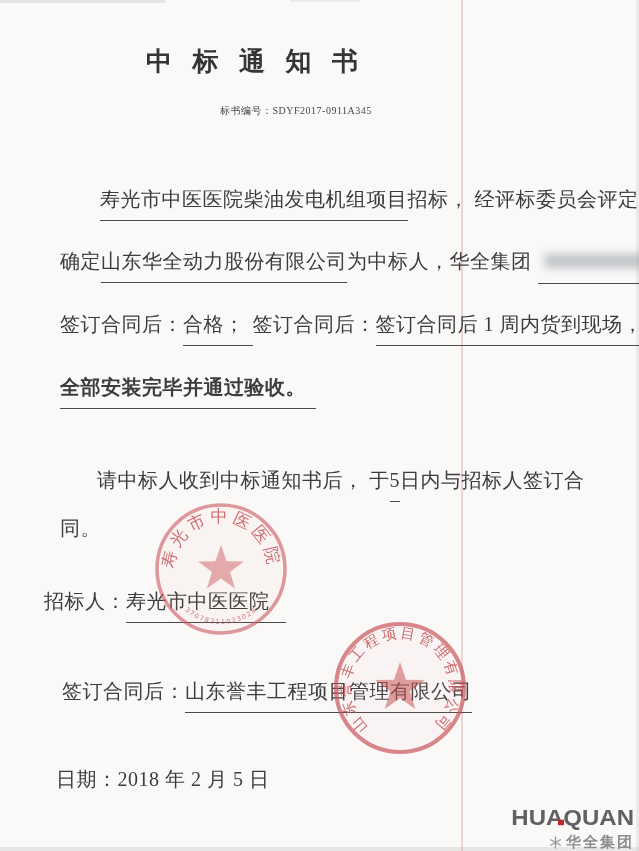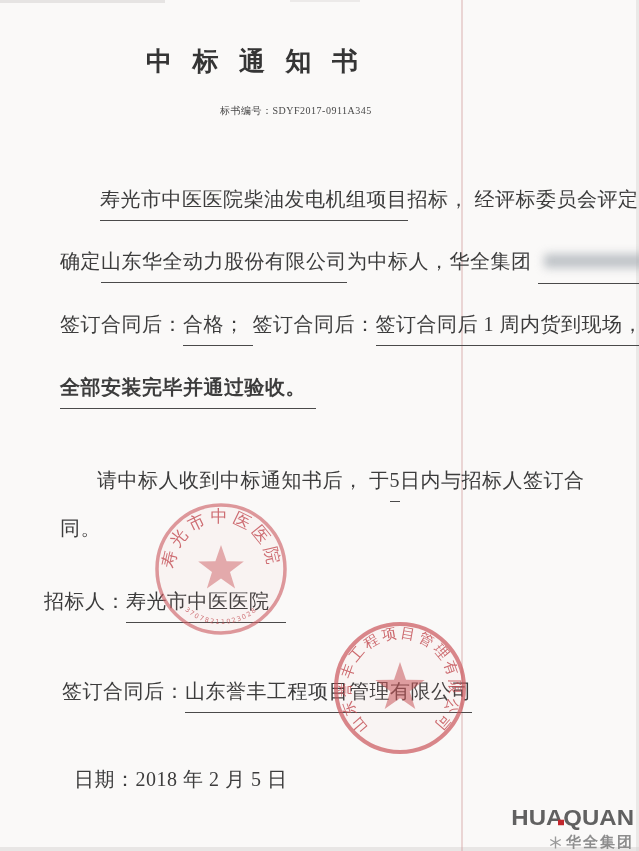--- a/index.html
+++ b/index.html
@@ -87,21 +87,21 @@
 </div>
 
 <div class="line" style="left:44px;top:564px;margin-top:24px;">
   <span>招标人：</span><span class="u" style="padding-right:16px;">寿光市中医医院</span>
 </div>
 
 <div class="line" style="left:62px;top:678px;">
   <span>签订合同后：</span><span class="u">山东誉丰工程项目管理有限公司</span>
 </div>
 
-<div class="line" style="left:74px;top:766px;">
+<div class="line" style="left:56px;top:766px;">
   <span>日期：</span><span>2018 年 2 月 5 日</span>
 </div>
 
 <svg class="stamp" style="left:138px;top:487px;" width="166" height="166" viewBox="0 0 166 166">
   <circle cx="83" cy="82" r="64" fill="rgba(230,150,150,0.06)" stroke="rgba(203,92,98,0.62)" stroke-width="3.5"></circle>
   <polygon points="83,58 88.6,74.3 105.8,74.6 92,84.9 97.1,101.4 83,91.5 68.9,101.4 74,84.9 60.2,74.6 77.4,74.3" fill="rgba(205,95,100,0.5)"></polygon>
   <defs>
     <path id="seal1-arc" d="M38.8,98.1 A47,47 0 1 1 127.2,98.1" fill="none"></path>
     <path id="seal1-num" d="M38,113.6 A55,55 0 0 0 128,113.6" fill="none"></path>
   </defs>

